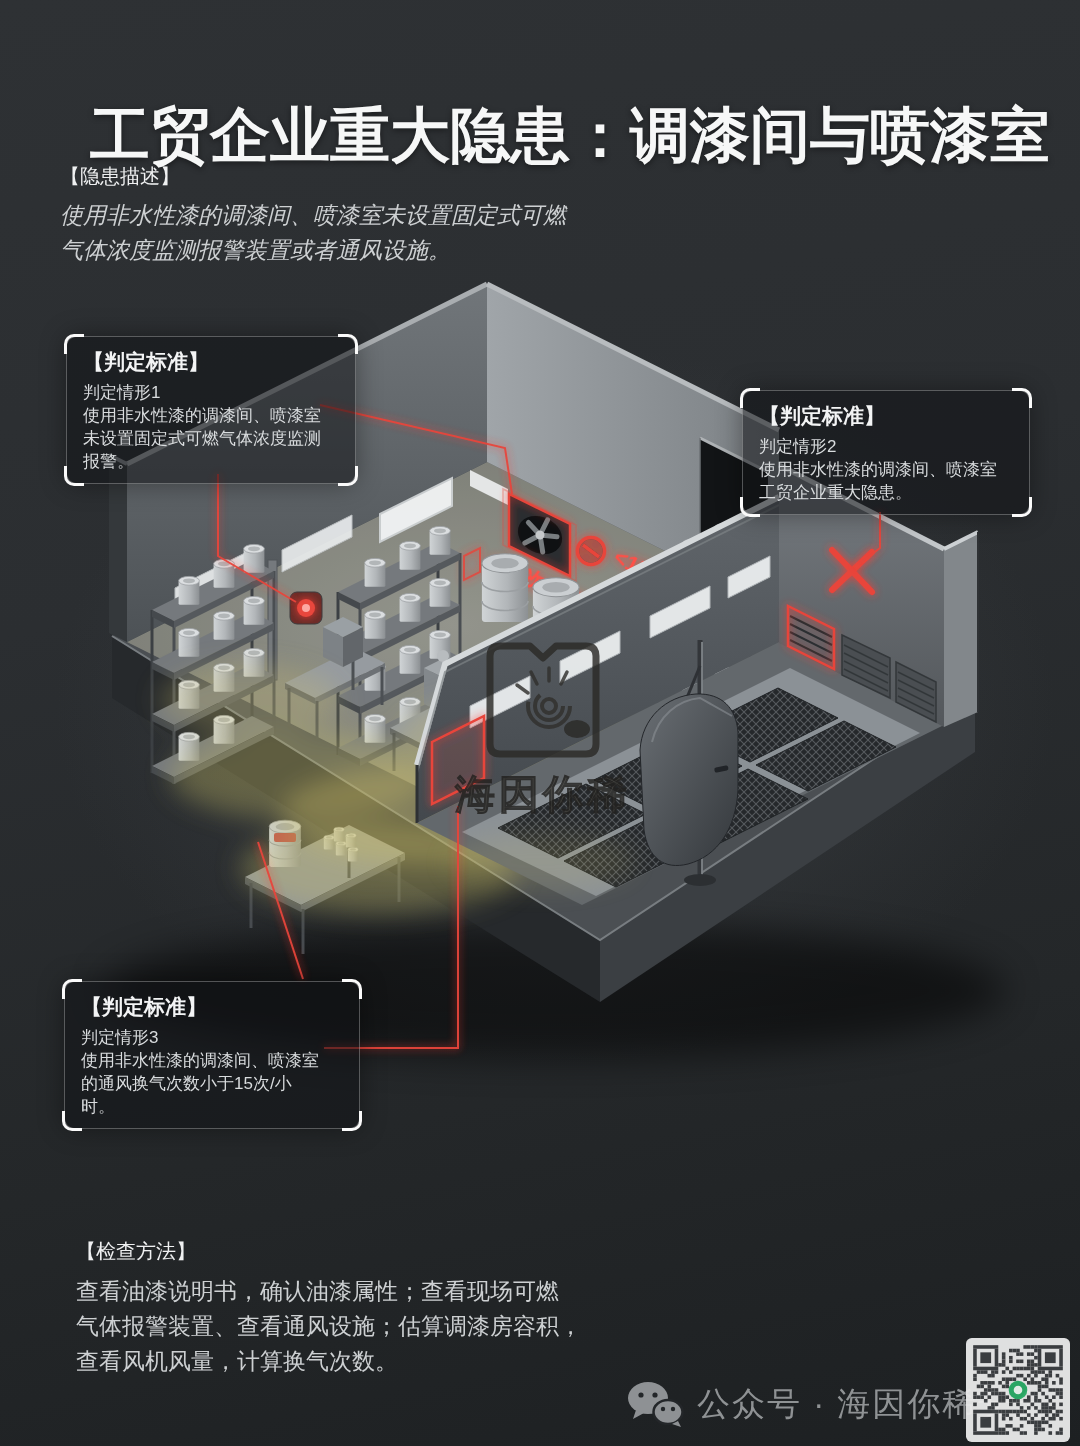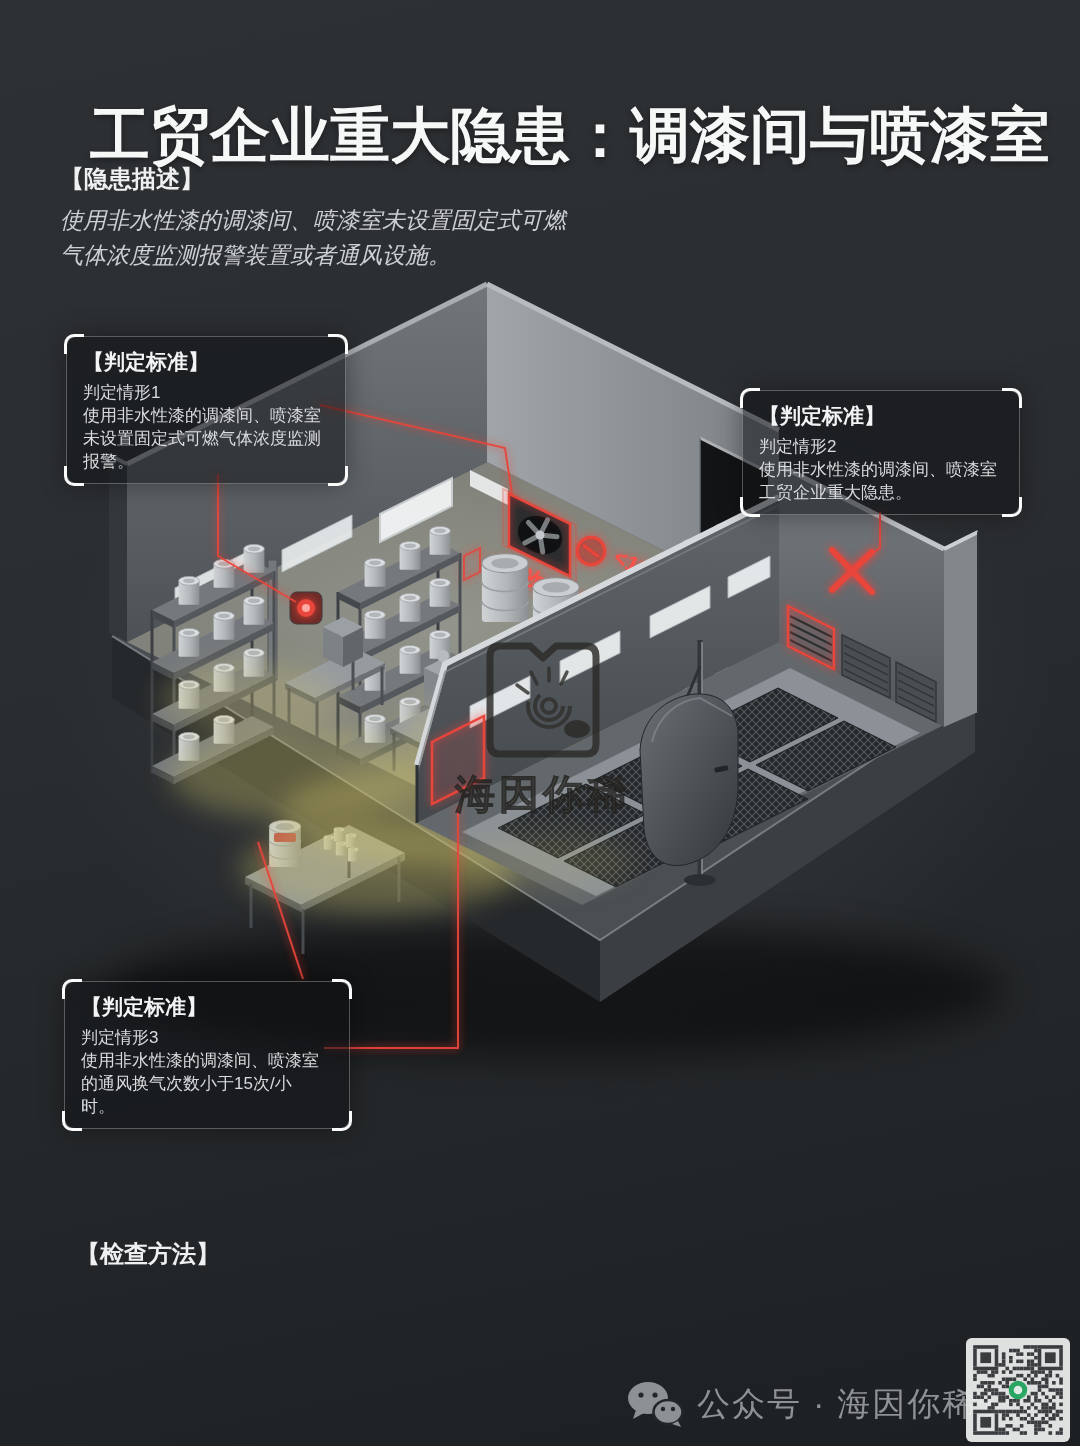--- a/index.html
+++ b/index.html
@@ -7,29 +7,29 @@
     position:relative;width:1080px;height:1446px;overflow:hidden;
     background:linear-gradient(168deg,#2e3134 0%,#2b2e31 38%,#242729 72%,#1d2022 100%);
     font-family:"Liberation Sans","DejaVu Sans",sans-serif;
     -webkit-font-smoothing:antialiased;
   }
   .title{
     position:absolute;left:70px;top:56px;width:980px;
     font-size:60px;font-weight:800;color:#f6f7f7;letter-spacing:0px;
     text-shadow:0 2px 6px rgba(0,0,0,.45);white-space:nowrap;margin-left:20px;
   }
-  .sec-head{font-size:24px;font-weight:700;color:#eff0f1;}
+  .sec-head{font-size:20px;font-weight:400;color:#eff0f1;}
   .sec-body{font-size:23px;line-height:35px;color:#cdd0d2;}
   .hazard{position:absolute;left:60px;top:163px;width:600px;}
   .hazard .sec-body{margin-top:8px;font-style:italic;}
   .scene-svg{position:absolute;left:0;top:0;}
   .callout{
     position:absolute;background:rgba(17,19,22,.55);
     border:1px solid rgba(255,255,255,.28);border-radius:10px;
-    padding:11px 10px 10px 16px;box-shadow:0 0 26px rgba(0,0,0,.38);
+    padding:11px 20px 10px 16px;box-shadow:0 0 26px rgba(0,0,0,.38);
   }
   .callout .c{position:absolute;width:17px;height:17px;}
   .callout .tl{left:-3px;top:-3px;border-top:3px solid #fafafa;border-left:3px solid #fafafa;border-top-left-radius:10px;}
   .callout .tr{right:-3px;top:-3px;border-top:3px solid #fafafa;border-right:3px solid #fafafa;border-top-right-radius:10px;}
   .callout .bl{left:-3px;bottom:-3px;border-bottom:3px solid #fafafa;border-left:3px solid #fafafa;border-bottom-left-radius:10px;}
   .callout .br{right:-3px;bottom:-3px;border-bottom:3px solid #fafafa;border-right:3px solid #fafafa;border-bottom-right-radius:10px;}
   .callout h3{margin:0 0 5px 0;font-size:21px;font-weight:700;color:#f3f4f5;}
   .callout .ln{font-size:17px;line-height:23px;color:#d9dcde;}
   #box1{left:66px;top:336px;width:252px;}
   #box2{left:742px;top:390px;width:250px;}
@@ -413,20 +413,25 @@
     <span class="c br"></span>
     <h3>【判定标准】</h3>
     <div class="ln">判定情形3</div>
     <div class="ln">使用非水性漆的调漆间、喷漆室</div>
     <div class="ln">的通风换气次数小于15次/小</div>
     <div class="ln">时。</div>
   </div>
 
   <section class="bottom-sec" id="inspect">
     <div class="sec-head">【检查方法】</div>
+    <div class="sec-body">
+      <div>查看油漆说明书，确认油漆属性；查看现场可燃</div>
+      <div>气体报警装置、查看通风设施；估算调漆房容积，</div>
+      <div>查看风机风量，计算换气次数。</div>
+    </div>
   </section>
 
 
   <div class="footer">
     <svg width="58" height="46" viewBox="0 0 58 46">
       <ellipse cx="22" cy="17" rx="20" ry="16" fill="#8e9194"></ellipse>
       <path d="M 10,29 L 7,38 L 18,32 Z" fill="#8e9194"></path>
       <circle cx="15" cy="14" r="2.6" fill="#232629"></circle>
       <circle cx="29" cy="14" r="2.6" fill="#232629"></circle>
       <ellipse cx="42" cy="31" rx="14.5" ry="12" fill="#8e9194" stroke="#232629" stroke-width="2.5"></ellipse>

